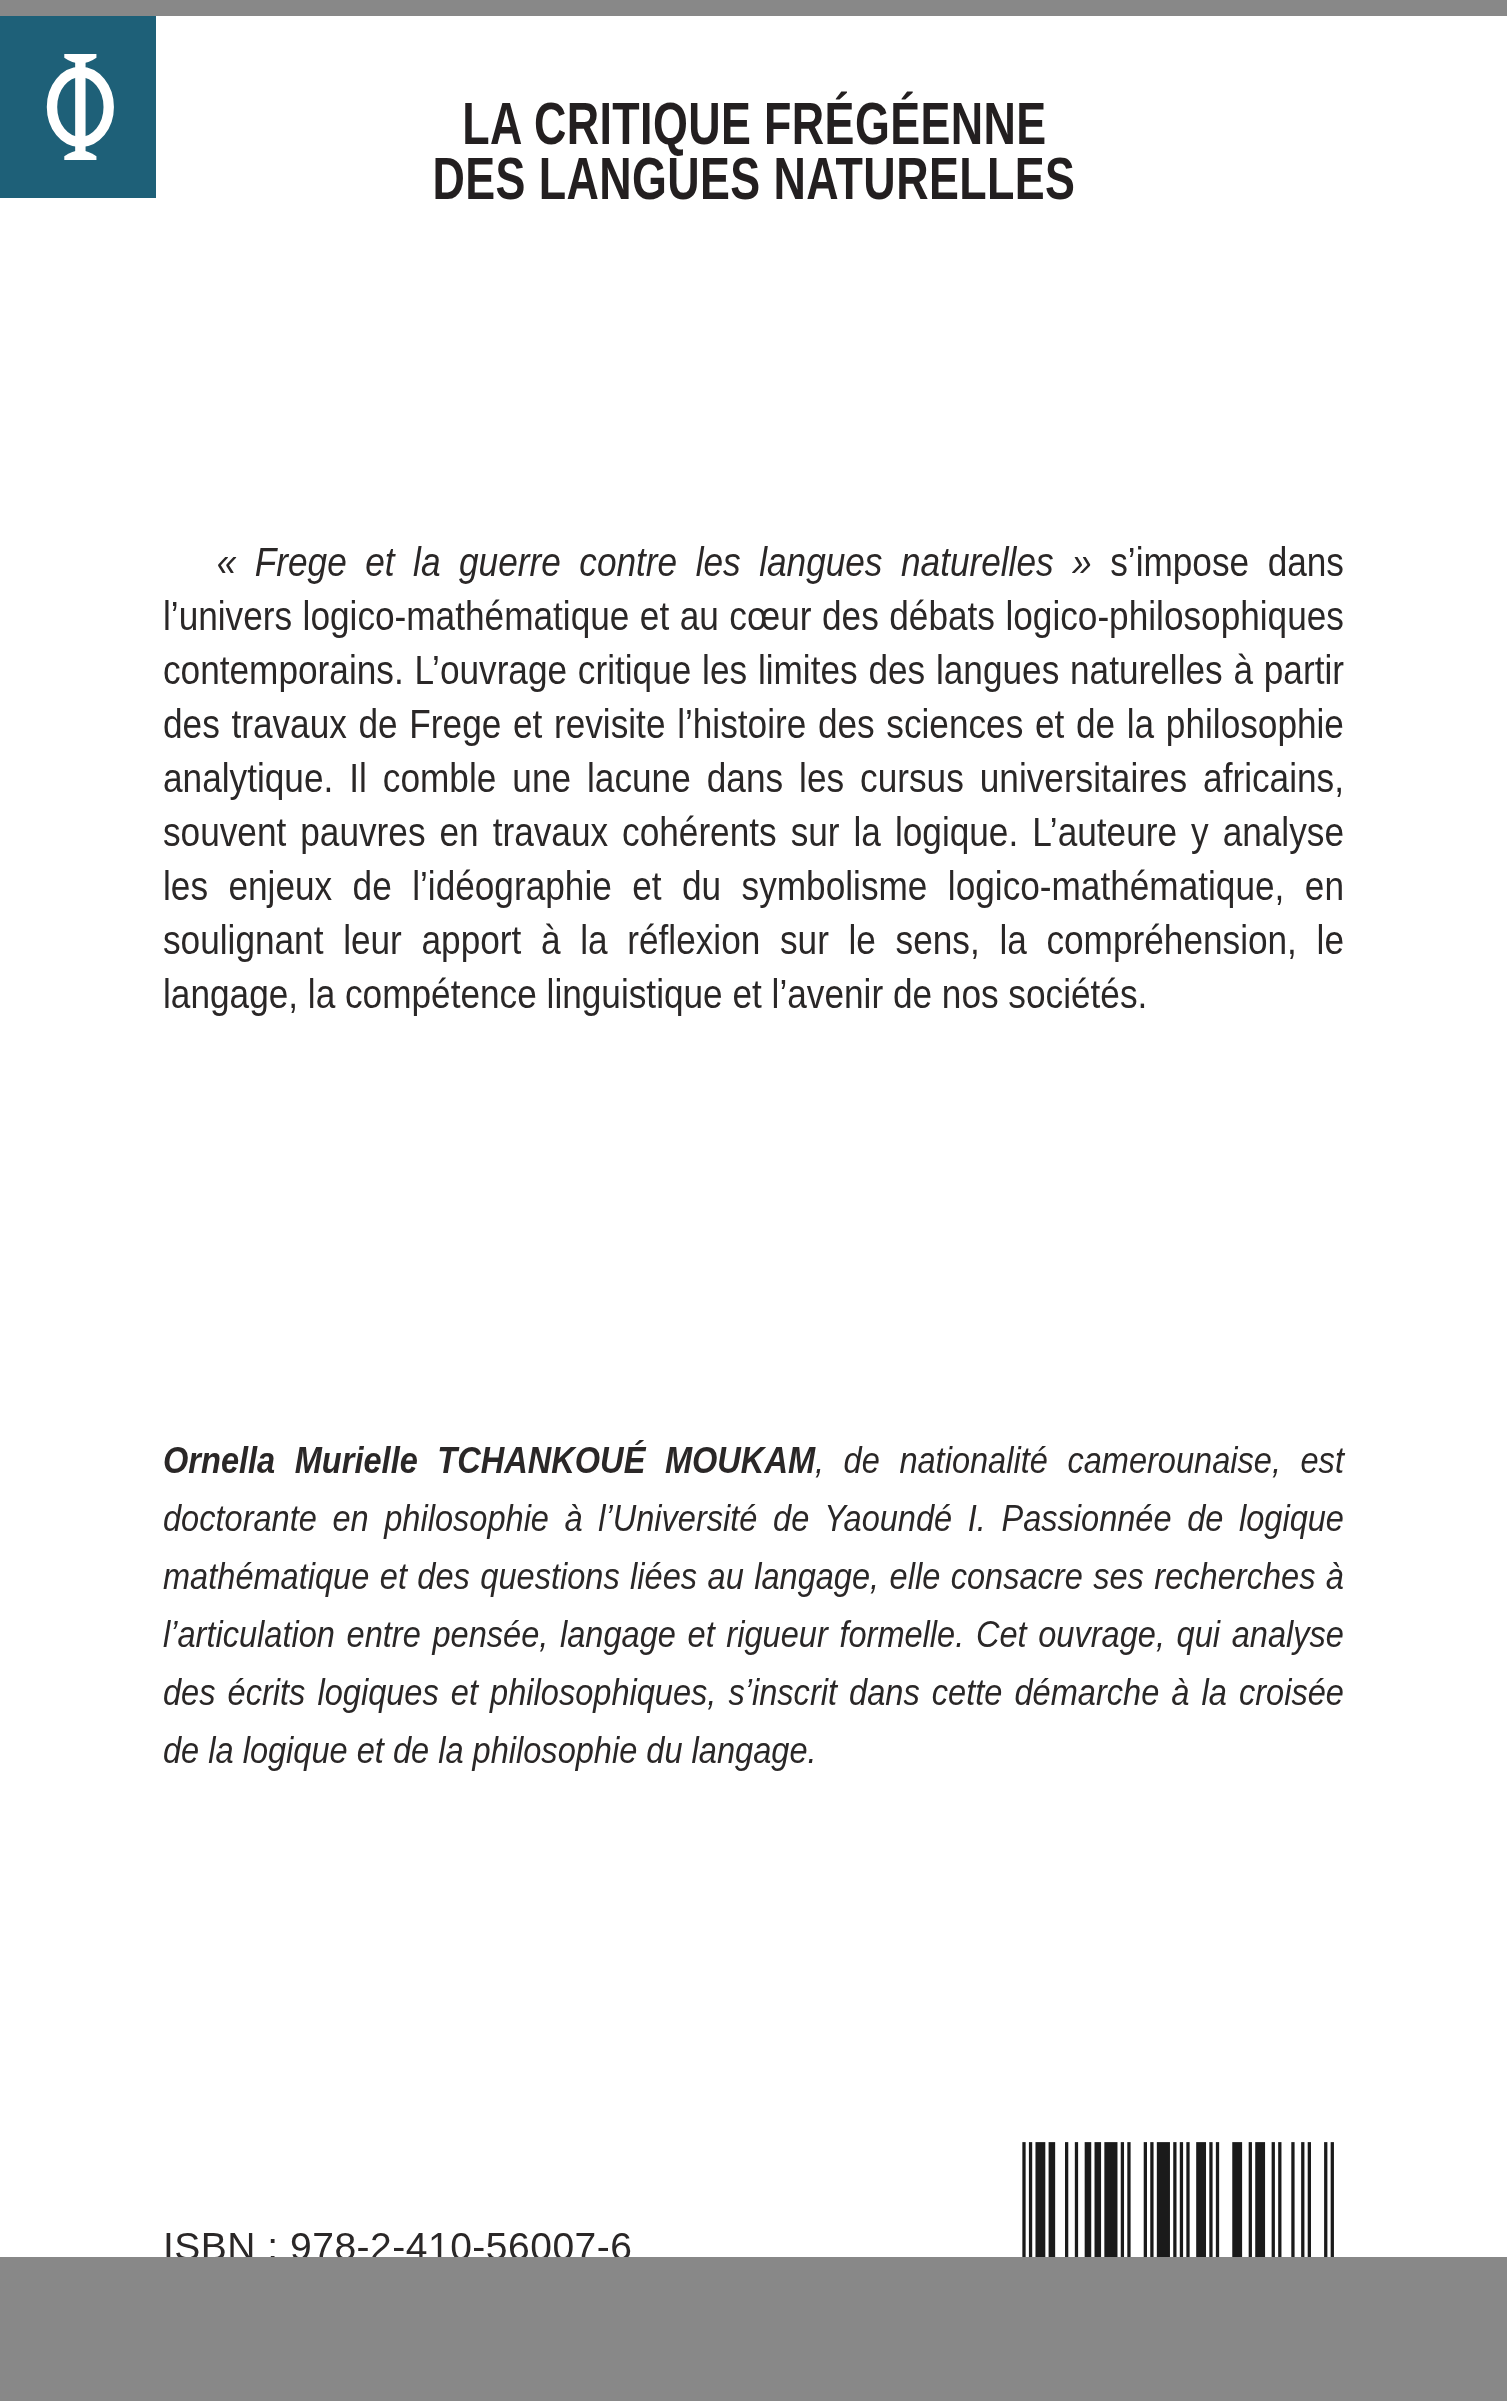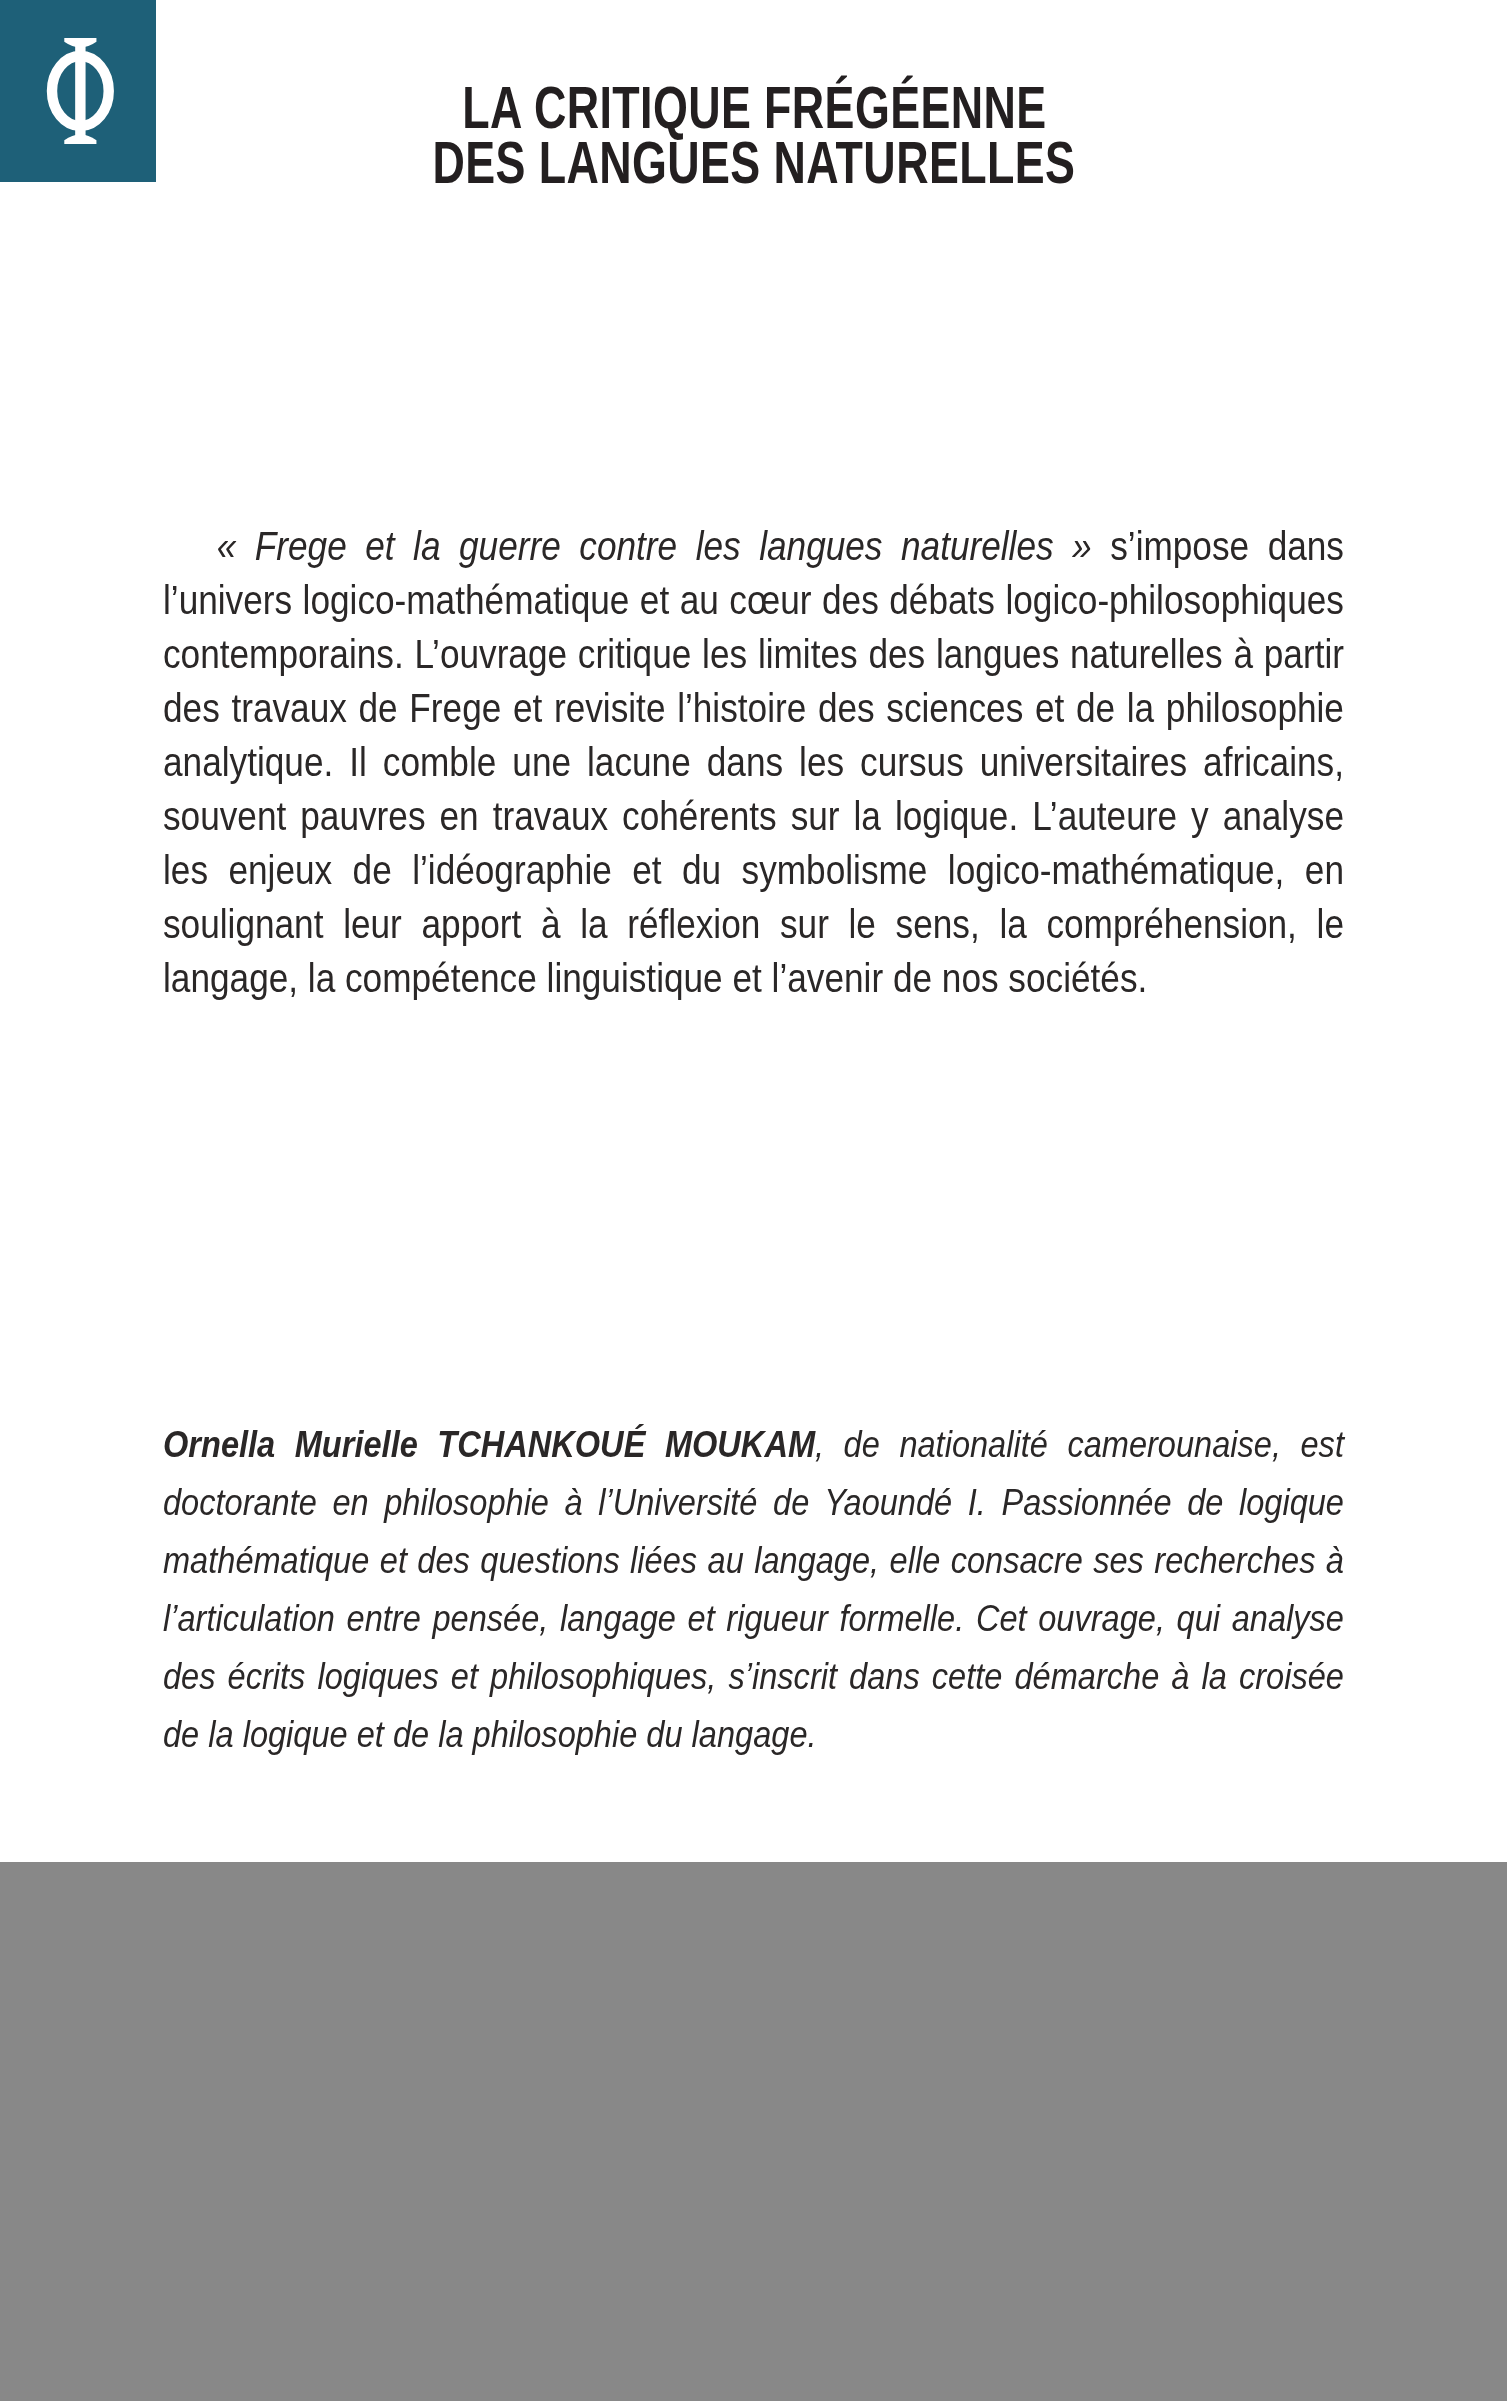--- a/index.html
+++ b/index.html
@@ -1,20 +1,20 @@
 <!DOCTYPE html>
 <html lang="fr" style="font-size:15px"><head>
 <meta charset="utf-8">
 <style>
   html, body { margin: 0; padding: 0; background: #888; }
   .page {
     position: relative;
     width: 1508px;
-    height: 1862px;
-    margin: 0 auto;
+    height: 2241px;
+    margin: 16px auto;
     background: #ffffff;
     font-family: "Liberation Sans", sans-serif;
     color: #231f20;
     overflow: hidden;
   }
 
   
   .logo {
     position: absolute;
     left: 0; top: 0;

